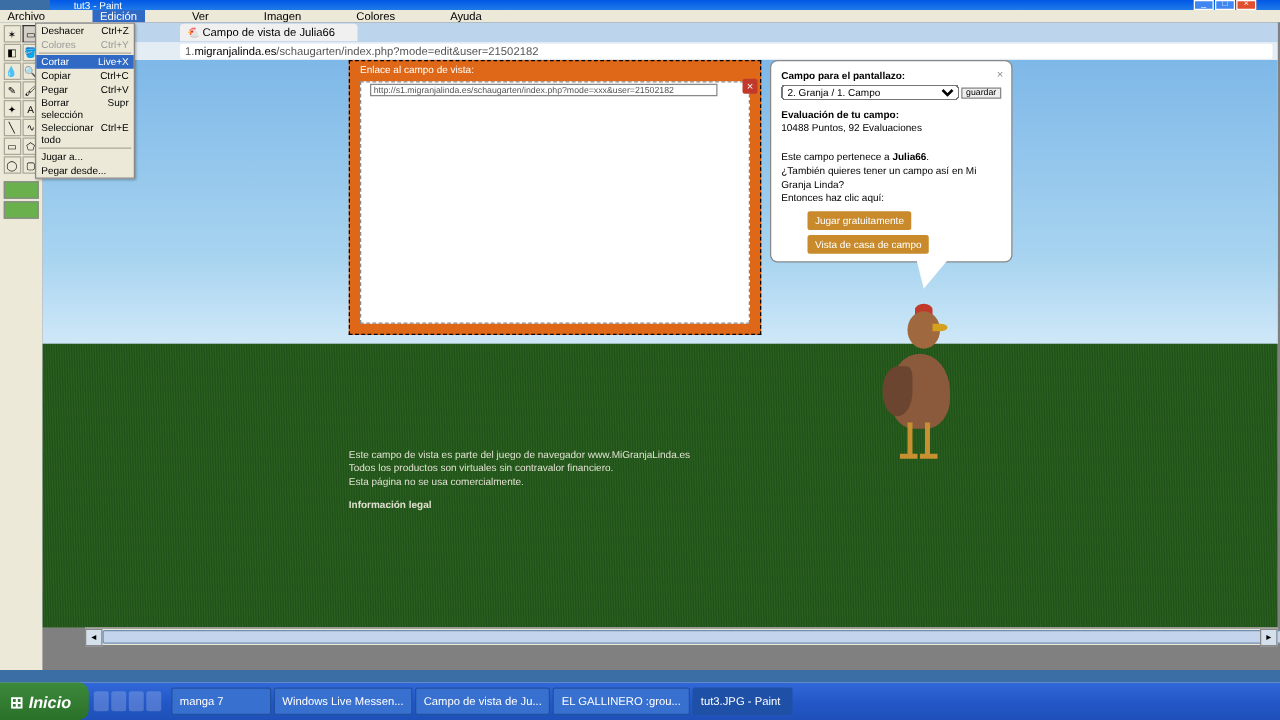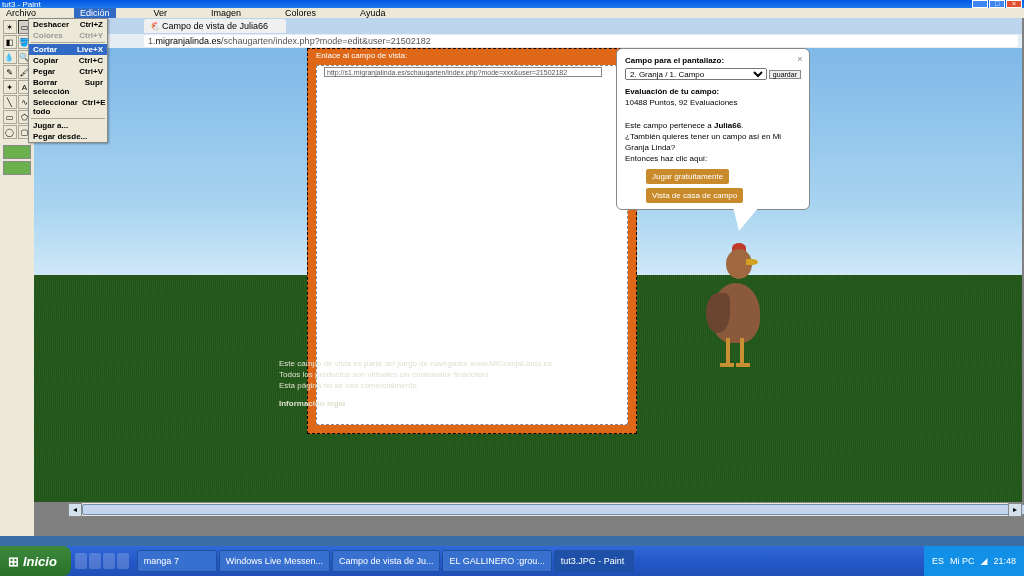--- a/index.html
+++ b/index.html
@@ -1,19 +1,19 @@
 <!DOCTYPE html>
 <html><head>
 <meta charset="utf-8">
 <style>
 * { margin: 0; padding: 0; box-sizing: border-box; font-family: Tahoma, Arial, sans-serif; }
 body { width: 1024px; height: 576px; overflow: hidden; background: #3a6ea5; font-size: 10px; position: relative; }
 
 
-.titlebar { height: 8px; background: linear-gradient(to bottom, #0058e6, #1f7ae8); display: flex; align-items: center; padding: 0 2px; color: white; font-size: 8px; overflow: hidden; justify-content: space-between; }
+.titlebar { height: 8px; background: linear-gradient(to bottom, #0058e6, #1f7ae8); display: flex; align-items: center; padding: 0 19px; color: white; font-size: 8px; overflow: hidden; justify-content: space-between; margin-left: 40px; }
 .titlebar .tbtns { display: flex; gap: 1px; }
 .titlebar .tbtn { width: 16px; height: 8px; background: #4086f0; border: 1px solid #fff; font-size: 7px; text-align: center; line-height: 6px; }
 .titlebar .tbtn.close { background: #e05030; }
 
 
 .menubar { height: 10px; background: #ece9d8; display: flex; align-items: center; font-size: 9px; gap: 32px; }
 .menubar .mitem { padding: 0 6px; height: 10px; line-height: 10px; }
 .menubar .mitem.active { background: #316ac5; color: white; }
 
 
@@ -22,21 +22,21 @@
 
 .toolbox { width: 34px; background: #ece9d8; padding: 2px; display: flex; flex-direction: column; align-items: center; }
 .toolgrid { display: grid; grid-template-columns: 14px 14px; gap: 1px; }
 .tool { width: 14px; height: 14px; background: #ece9d8; border: 1px solid #aca899; display: flex; align-items: center; justify-content: center; font-size: 8px; }
 .tool.sel { border: 1px inset #888; background: #d4d0c8; }
 .thumbs { margin-top: 6px; display: flex; flex-direction: column; gap: 2px; }
 .thumb { width: 28px; height: 14px; border: 1px solid #888; background: #6ab04c; }
 
 
 .dropdown { position: absolute; top: 18px; left: 28px; width: 80px; background: #ece9d8; border: 1px solid #888; font-size: 8px; z-index: 100; box-shadow: 1px 1px 2px rgba(0,0,0,0.3); }
-.dropdown .ditem { padding: 1px 4px; display: flex; justify-content: space-between; gap: 4px; font-weight: bold; }
+.dropdown .ditem { padding: 1px 4px; display: flex; justify-content: space-between; gap: 4px; }
 .dropdown .ditem.hl { background: #316ac5; color: white; }
 .dropdown .ditem.dis { color: #999; }
 .dropdown .sep { height: 1px; background: #aca899; margin: 1px 2px; }
 
 
 .canvas { flex: 1; background: #808080; position: relative; overflow: hidden; }
 .browserframe { position: absolute; top: 0; left: 0; right: 2px; bottom: 34px; background: #fff; }
 
 
 .btabs { height: 16px; background: #bcd4ec; display: flex; align-items: center; padding-left: 110px; font-size: 9px; }
@@ -46,21 +46,21 @@
 
 .addrbar { height: 14px; background: #e4ecf4; display: flex; align-items: center; padding: 0 4px 0 110px; font-size: 9px; }
 .addrbar .url { background: #fff; flex: 1; padding: 0 4px; height: 12px; line-height: 12px; color: #555; border-radius: 2px; }
 .addrbar .url .domain { color: #000; }
 
 
 .content { position: relative; height: calc(100% - 30px); background: linear-gradient(to bottom, #7eb8e8 0%, #a8d4f0 35%, #cfe8f8 50%, #2a6020 50%, #1a4015 100%); overflow: hidden; }
 .grass-texture { position: absolute; top: 50%; left: 0; right: 0; bottom: 0; background: repeating-linear-gradient(88deg, #2a6020 0px, #1f5018 1px, #2a6020 2px), repeating-linear-gradient(92deg, transparent 0px, rgba(20,50,15,0.5) 1px, transparent 2px); }
 
 
-.orangebox { position: absolute; top: 0; left: 245px; width: 330px; height: 386px; background: #de6818; border: 1px dashed #000; margin-left: 28px; }
+.orangebox { position: absolute; top: 0; left: 245px; width: 330px; height: 220px; background: #de6818; border: 1px dashed #000; }
 .orangebox .innerwhite { position: absolute; top: 16px; left: 8px; right: 8px; bottom: 8px; background: #fff; }
 .orangebox .innerwhite::before { content: ""; position: absolute; inset: 0; border: 1px dashed #888; pointer-events: none; }
 .orangebox .label { position: absolute; top: 2px; left: 8px; font-size: 8px; color: #fff; }
 .orangebox .urlin { position: absolute; top: 2px; left: 8px; right: 26px; height: 10px; background: #fff; border: 1px solid #888; font-size: 7px; padding: 0 2px; color: #555; line-height: 10px; margin-top: 0; }
 .orangebox .innerwhite .urlin { top: 2px; }
 .orangebox .xbtn { position: absolute; right: 2px; top: 14px; width: 12px; height: 12px; background: #c0392b; color: #fff; text-align: center; font-size: 9px; line-height: 12px; border-radius: 2px; }
 
 
 .bubble { position: absolute; top: 0; left: 582px; width: 194px; background: #fff; border: 1px solid #888; border-radius: 6px; padding: 6px 8px; font-size: 8px; line-height: 1.4; }
 .bubble .xb { position: absolute; right: 4px; top: 4px; width: 10px; height: 10px; font-size: 9px; color: #888; text-align: center; }
@@ -312,19 +312,13 @@
     <div class="qli"></div>
     <div class="qli"></div>
   </div>
   <div class="tasks" id="tasks">
       <div class="task">manga 7</div>
       <div class="task">Windows Live Messen...</div>
       <div class="task">Campo de vista de Ju...</div>
       <div class="task">EL GALLINERO :grou...</div>
       <div class="task active">tut3.JPG - Paint</div>
     </div>
-  <div class="tray">
-    <span>ES</span>
-    <span>Mi PC</span>
-    <span>◢</span>
-    <span>21:48</span>
-  </div>
 </div>
 
 </body></html>

